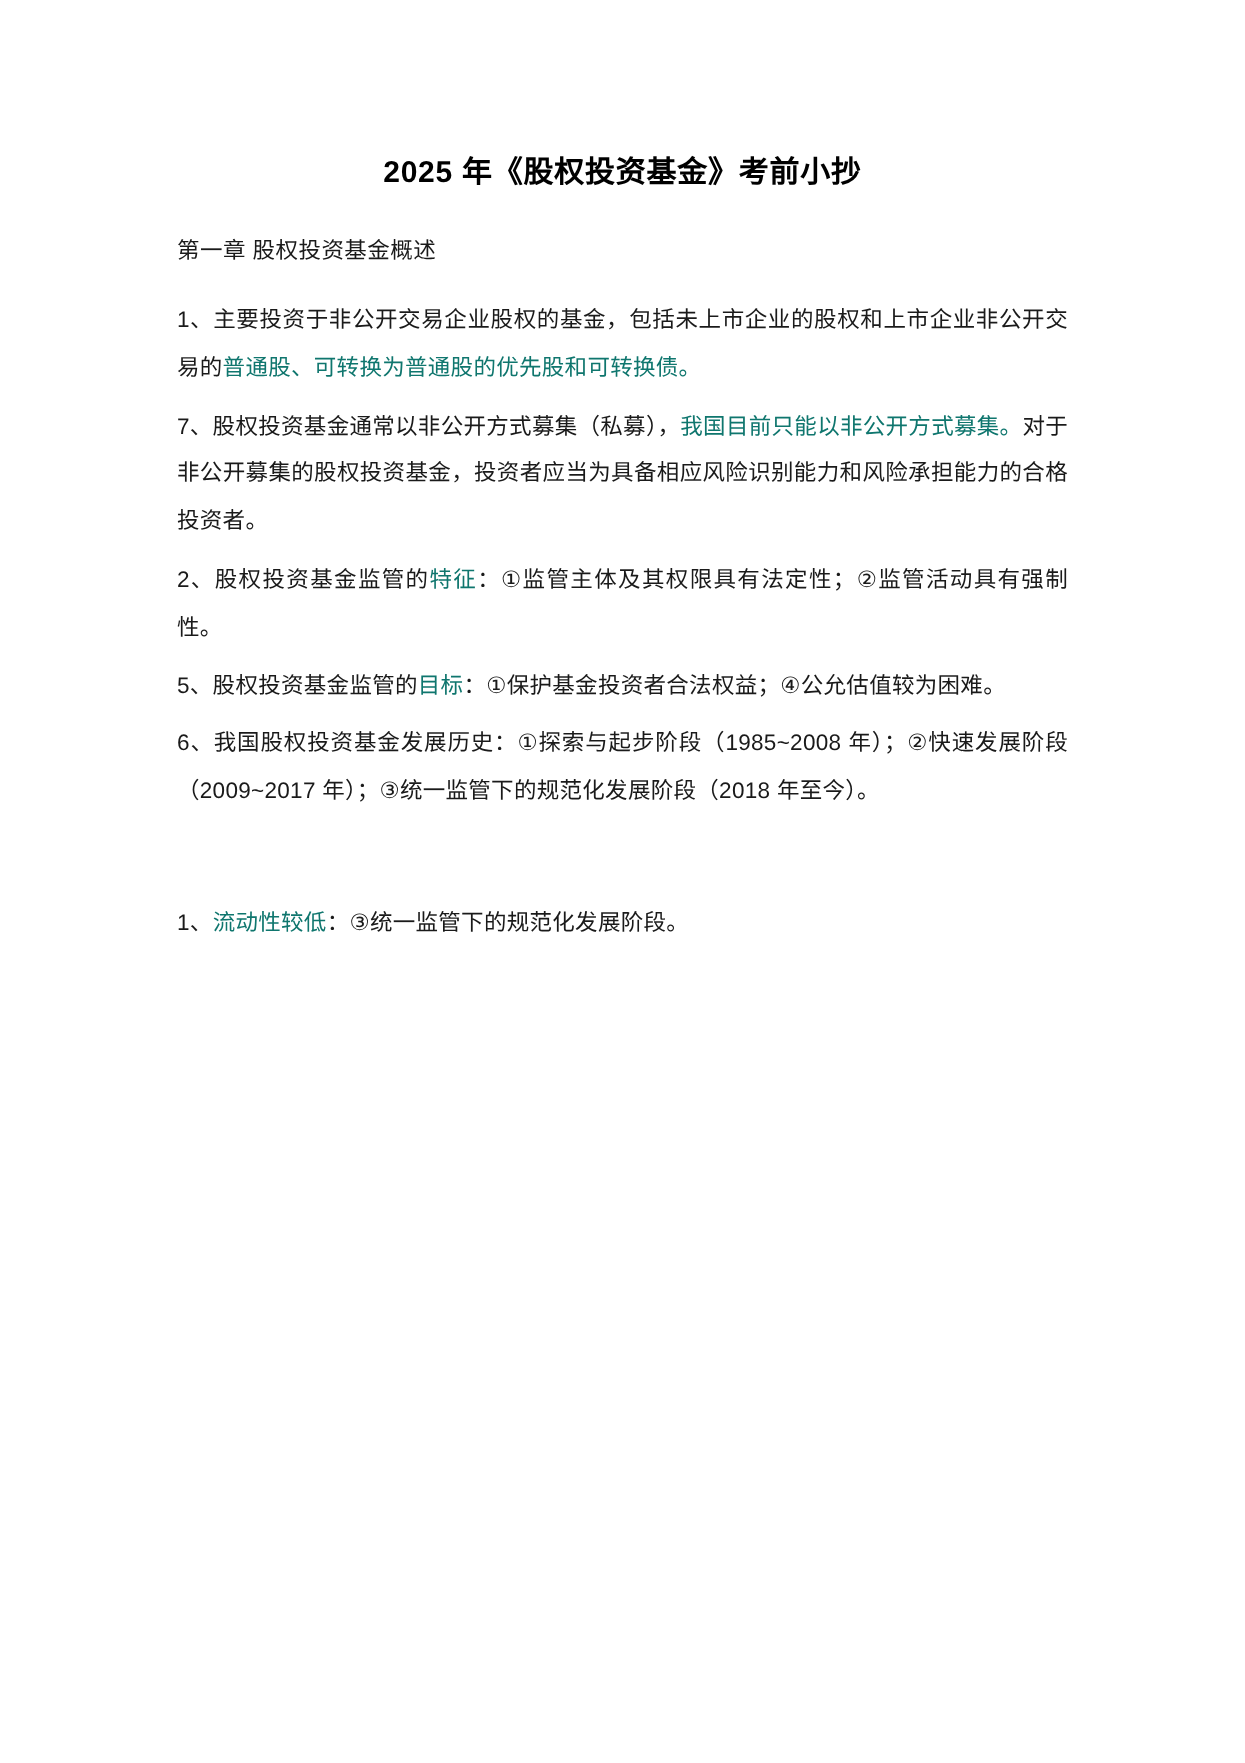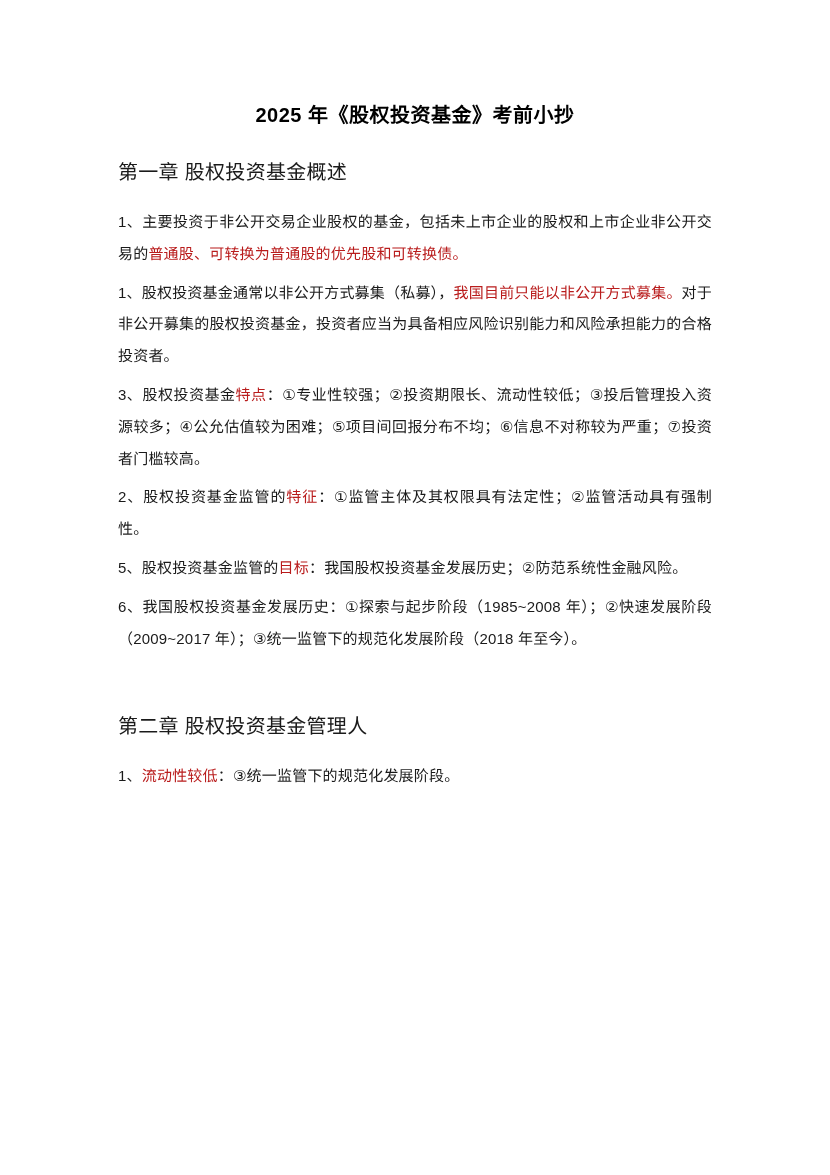--- a/index.html
+++ b/index.html
@@ -27,40 +27,40 @@
   .doc-title {
     font-size: 20px;
     font-weight: bold;
     text-align: center;
     color: #000000;
     letter-spacing: 0.5px;
     margin: 0 0 26px 0;
     line-height: 1.5;
   }
   .chapter-heading {
-    font-size: 20px;
+    font-size: 15px;
     font-weight: normal;
     color: #1a1a1a;
     margin: 0 0 18px 0;
     line-height: 1.6;
     letter-spacing: 0.3px;
   }
   .para {
     font-size: 15px;
     line-height: 2.12;
     color: #1a1a1a;
     margin: 0 0 7px 0;
     text-align: justify;
     text-justify: inter-ideograph;
     letter-spacing: 0.2px;
     word-break: break-all;
   }
   .para:last-child { margin-bottom: 0; }
   .hl {
-    color: #b91c1c;
+    color: #0f766e;
   }
   .chapter-gap {
     height: 56px;
   }
 </style>
 </head>
 <body>
 
 <div class="page">
 
@@ -68,44 +68,40 @@
 
   <section class="section">
 
     <p class="chapter-heading">第一章  股权投资基金概述</p>
 
     <p class="para">
       <span>1、主要投资于非公开交易企业股权的基金，包括未上市企业的股权和上市企业非公开交易的</span><span class="hl">普通股、可转换为普通股的优先股和可转换债。</span>
     </p>
 
     <p class="para">
-      <span>1、股权投资基金通常以非公开方式募集（私募），</span><span class="hl">我国目前只能以非公开方式募集。</span><span>对于非公开募集的股权投资基金，投资者应当为具备相应风险识别能力和风险承担能力的合格投资者。</span>
+      <span>7、股权投资基金通常以非公开方式募集（私募），</span><span class="hl">我国目前只能以非公开方式募集。</span><span>对于非公开募集的股权投资基金，投资者应当为具备相应风险识别能力和风险承担能力的合格投资者。</span>
     </p>
 
-    <p class="para">
-      <span>3、股权投资基金</span><span class="hl">特点</span><span>：①专业性较强；②投资期限长、流动性较低；③投后管理投入资源较多；④公允估值较为困难；⑤项目间回报分布不均；⑥信息不对称较为严重；⑦投资者门槛较高。</span>
-    </p>
 
     <p class="para">
       <span>2、股权投资基金监管的</span><span class="hl">特征</span><span>：①监管主体及其权限具有法定性；②监管活动具有强制性。</span>
     </p>
 
     <p class="para">
-      <span>5、股权投资基金监管的</span><span class="hl">目标</span><span>：我国股权投资基金发展历史；②防范系统性金融风险。</span>
+      <span>5、股权投资基金监管的</span><span class="hl">目标</span><span>：①保护基金投资者合法权益；④公允估值较为困难。</span>
     </p>
 
     <p class="para">6、我国股权投资基金发展历史：①探索与起步阶段（1985~2008 年）；②快速发展阶段（2009~2017 年）；③统一监管下的规范化发展阶段（2018 年至今）。</p>
 
   </section>
 
   <div class="chapter-gap"></div>
 
   <section class="section">
 
-    <p class="chapter-heading">第二章  股权投资基金管理人</p>
 
     <p class="para">
       <span>1、</span><span class="hl">流动性较低</span><span>：③统一监管下的规范化发展阶段。</span>
     </p>
 
   </section>
 
 </div>
 
 </body></html>

